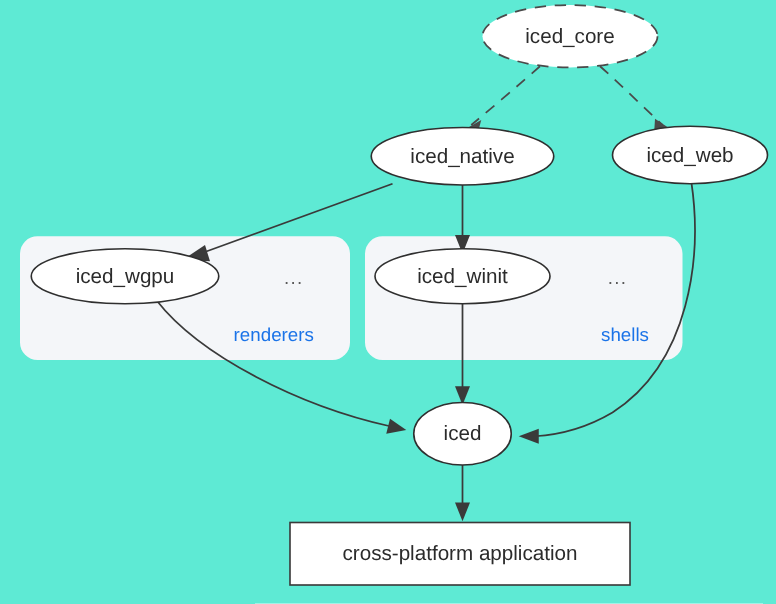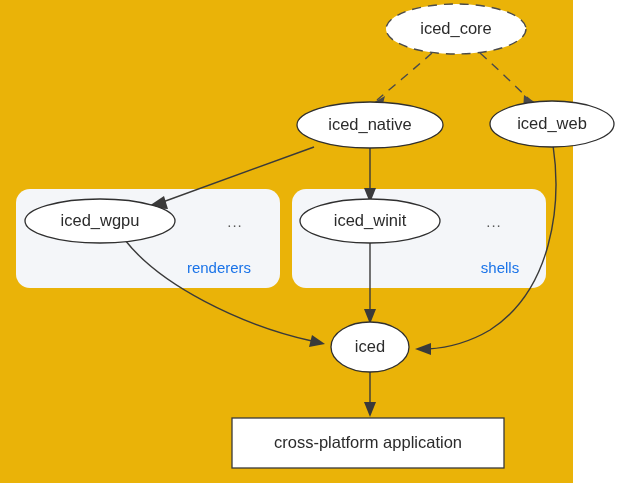--- a/index.html
+++ b/index.html
@@ -9,23 +9,23 @@
     background: #ffffff;
   }
   body {
     width: 621px;
     height: 483px;
     overflow: hidden;
     font-family: "Liberation Sans", sans-serif;
   }
   #diagram-root {
     position: relative;
-    width: 573px;
+    width: 621px;
     height: 483px;
-    background: #eab308;
+    background: #5eead4;
   }
   svg#graph {
     display: block;
     width: 621px;
     height: 483px;
   }
   .cluster-box {
     fill: #f4f6f9;
     stroke: none;
   }

